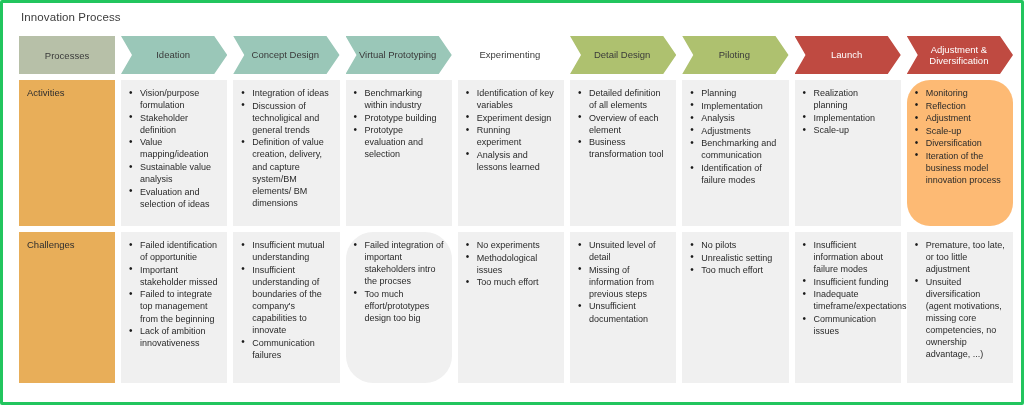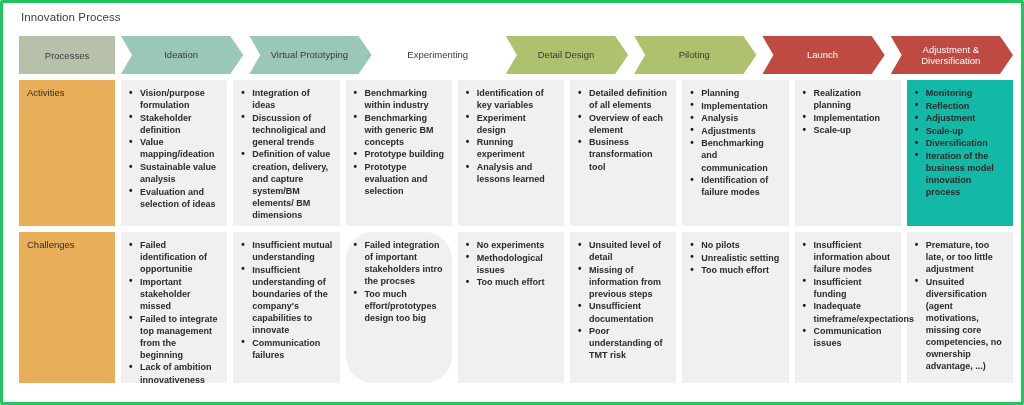--- a/index.html
+++ b/index.html
@@ -83,21 +83,20 @@
     padding: 7px 0 0 8px;
     font-size: 9.5px;
     color: #2e2e2e;
   }
   .cell {
     flex: 1 1 0;
     min-width: 0;
     margin-left: 6px;
     background: #f0f0f0;
     padding: 7px 7px 7px 8px;
-    font-weight: bold;
   }
   .cell ul { list-style: none; }
   .cell li {
     position: relative;
     padding-left: 11px;
     font-size: 9px;
     line-height: 12.1px;
     color: #2a2a2a;
     margin-bottom: 0.5px;
   }
@@ -122,20 +121,25 @@
       <div class="label-col">
         <div class="proc-cell" style="background: rgb(183, 192, 168);">Processes</div>
       </div>
       <div class="chev-wrap">
         <div class="chev" style="background: rgb(154, 199, 184); color: rgb(58, 58, 58);">
           <span>Ideation</span>
         </div>
       </div>
       <div class="chev-wrap">
         <div class="chev" style="background: rgb(154, 199, 184); color: rgb(58, 58, 58);">
+          <span>Concept Design</span>
+        </div>
+      </div>
+      <div class="chev-wrap">
+        <div class="chev" style="background: rgb(154, 199, 184); color: rgb(58, 58, 58);">
           <span>Virtual Prototyping</span>
         </div>
       </div>
       <div class="chev-wrap">
         <div class="chev" style="color: rgb(58, 58, 58);">
           <span>Experimenting</span>
         </div>
       </div>
       <div class="chev-wrap">
         <div class="chev" style="background: rgb(174, 193, 111); color: rgb(58, 58, 58);">
@@ -173,21 +177,20 @@
         <div class="cell" style="background: rgb(240, 240, 240);">
           <ul>
             <li>Integration of ideas</li>
             <li>Discussion of technoligical and general trends</li>
             <li>Definition of value creation, delivery, and capture system/BM elements/ BM dimensions</li>
           </ul>
         </div>
         <div class="cell" style="background: rgb(240, 240, 240);">
           <ul>
             <li>Benchmarking within industry</li>
-            <li>Benchmarking with generic BM concepts</li>
             <li>Prototype building</li>
             <li>Prototype evaluation and selection</li>
           </ul>
         </div>
         <div class="cell" style="background: rgb(240, 240, 240);">
           <ul>
             <li>Identification of key variables</li>
             <li>Experiment design</li>
             <li>Running experiment</li>
             <li>Analysis and lessons learned</li>
@@ -210,21 +213,21 @@
             <li>Identification of failure modes</li>
           </ul>
         </div>
         <div class="cell" style="background: rgb(240, 240, 240);">
           <ul>
             <li>Realization planning</li>
             <li>Implementation</li>
             <li>Scale-up</li>
           </ul>
         </div>
-        <div class="cell" style="background: #14b8a6;">
+        <div class="cell" style="background: #fdba74; border-radius: 23px;">
           <ul>
             <li>Monitoring</li>
             <li>Reflection</li>
             <li>Adjustment</li>
             <li>Scale-up</li>
             <li>Diversification</li>
             <li>Iteration of the business model innovation process</li>
           </ul>
         </div>
       </div>
@@ -256,21 +259,20 @@
             <li>No experiments</li>
             <li>Methodological issues</li>
             <li>Too much effort</li>
           </ul>
         </div>
         <div class="cell" style="background: rgb(240, 240, 240);">
           <ul>
             <li>Unsuited level of detail</li>
             <li>Missing of information from previous steps</li>
             <li>Unsufficient documentation</li>
-            <li>Poor understanding of TMT risk</li>
           </ul>
         </div>
         <div class="cell" style="background: rgb(240, 240, 240);">
           <ul>
             <li>No pilots</li>
             <li>Unrealistic setting</li>
             <li>Too much effort</li>
           </ul>
         </div>
         <div class="cell" style="background: rgb(240, 240, 240);">

